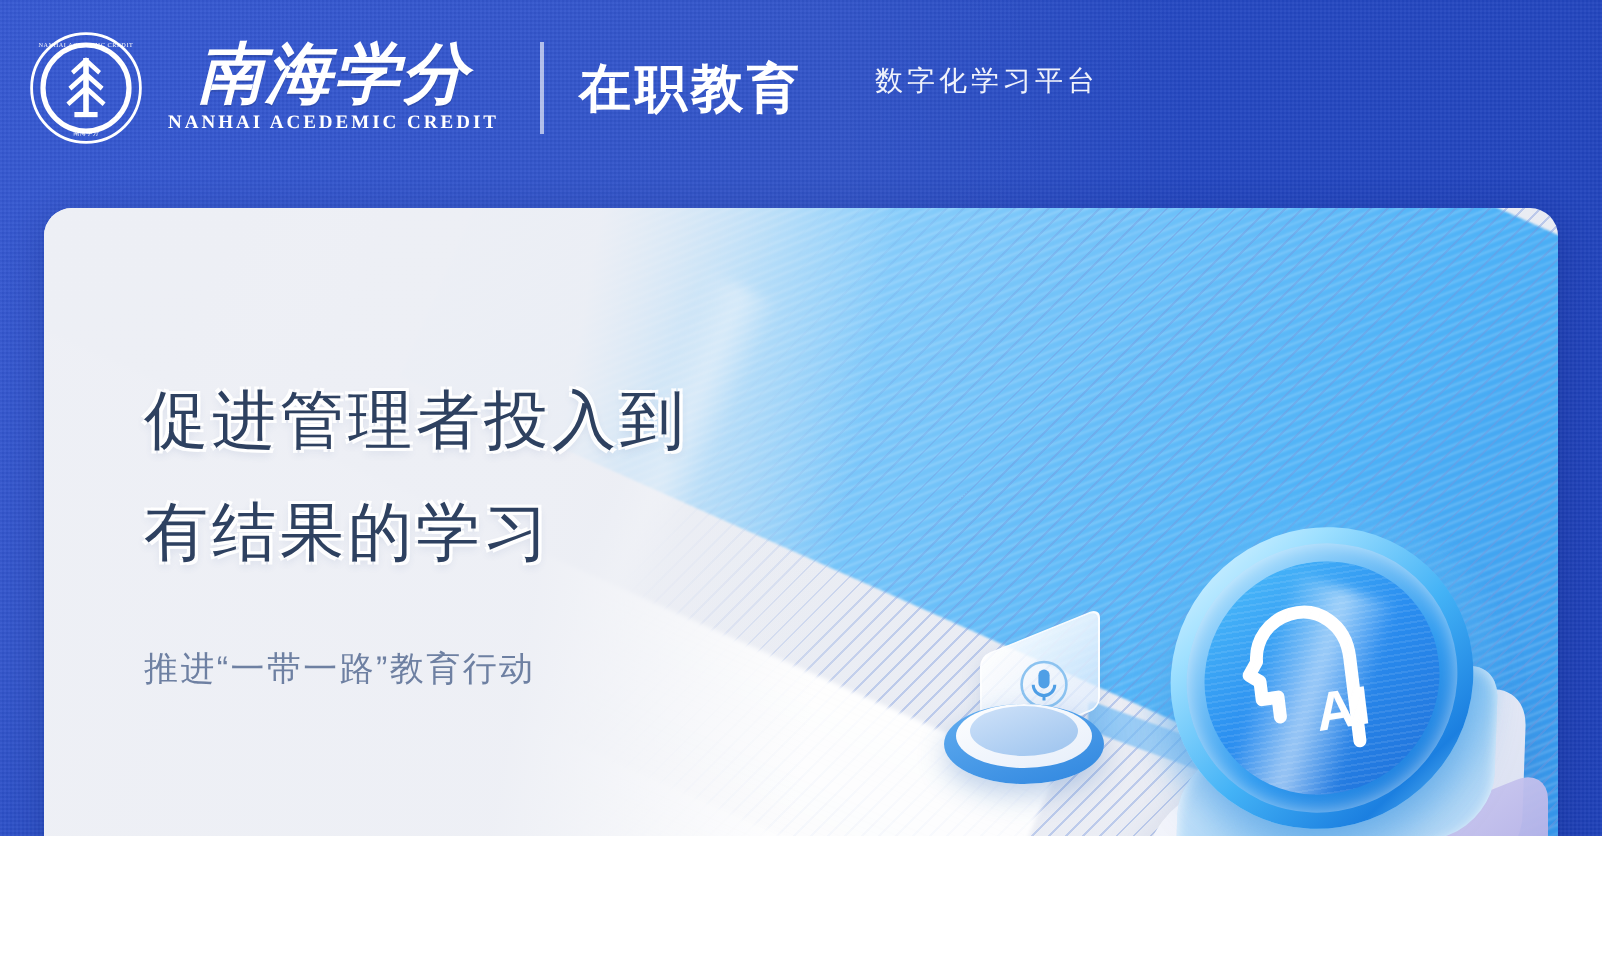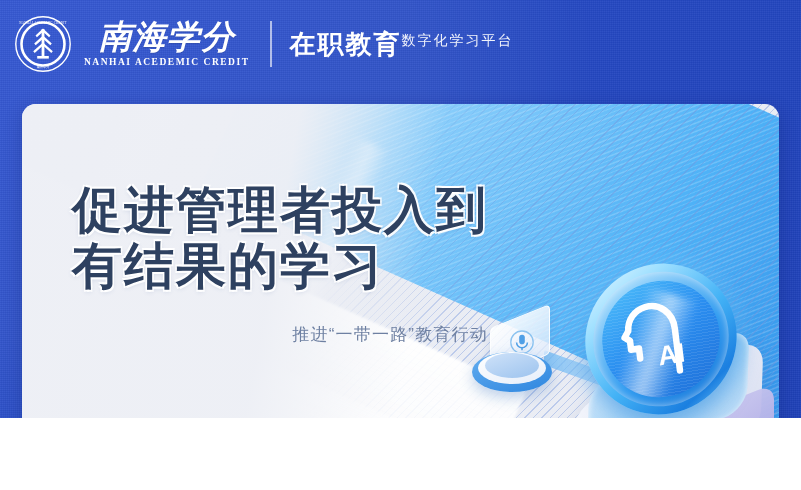--- a/index.html
+++ b/index.html
@@ -107,20 +107,21 @@
     white-space: nowrap;
   }
   .tagline-sub {
     color: rgba(255,255,255,.93);
     font-size: 14px;
     line-height: 20px;
     letter-spacing: 2px;
     font-weight: 400;
     white-space: nowrap;
     margin-top: 1px;
+    margin-left: 36px;
   }
 
   
   .banner-card {
     position: absolute;
     left: 22px;
     top: 104px;
     width: 757px;
     height: 374px;
     border-radius: 14px;
@@ -197,33 +198,33 @@
   }
 
   
   .copy {
     position: absolute;
     left: 50px; top: 78px;
     z-index: 9;
   }
   .headline-line {
     color: #2e4160;
-    font-size: 50px;
+    font-size: 32px;
     line-height: 56px;
-    font-weight: 700;
+    font-weight: 400;
     letter-spacing: 2px;
     white-space: nowrap;
     text-shadow:
       -1.6px -1.6px 0 rgba(255,255,255,.92),
        1.6px -1.6px 0 rgba(255,255,255,.92),
       -1.6px  1.6px 0 rgba(255,255,255,.92),
        1.6px  1.6px 0 rgba(255,255,255,.92),
        0 2px 5px rgba(60,90,150,.20);
   }
-  .sub-block { margin-top: 26px; text-align: right; }
+  .sub-block { margin-top: 26px; }
   .sub-line {
     color: #6e80a2;
     font-size: 17px;
     line-height: 30px;
     letter-spacing: 1.2px;
     white-space: nowrap;
     font-weight: 400;
   }
 
   

